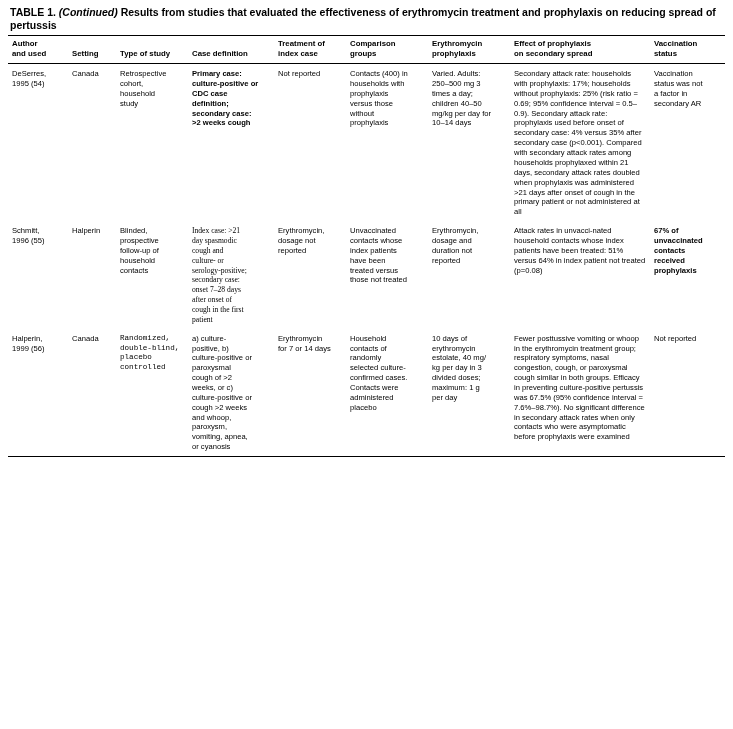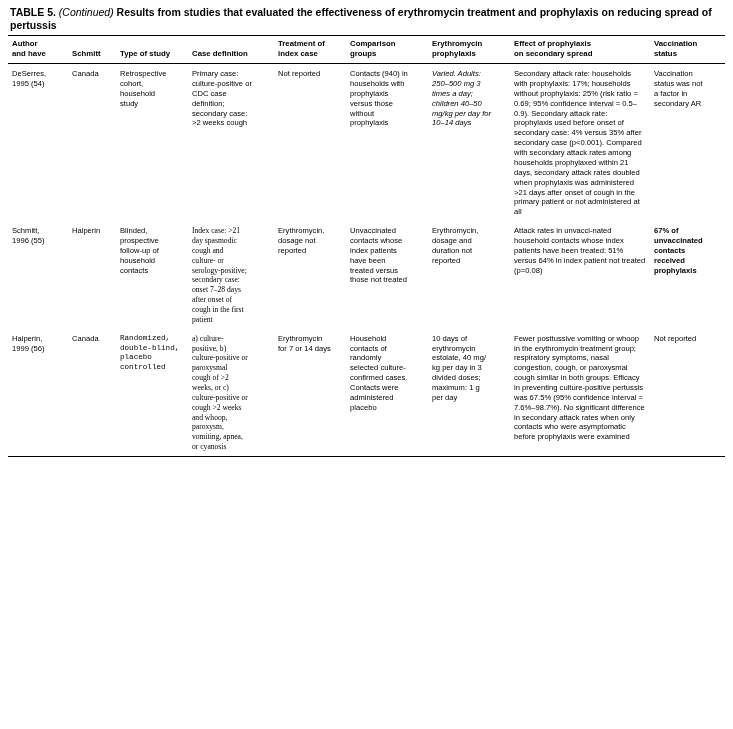--- a/index.html
+++ b/index.html
@@ -23,21 +23,21 @@
   }
   .table-title {
     font-size: 10.5px;
     font-weight: bold;
     line-height: 1.25;
     margin: 0 0 3px 0;
     padding: 0 2px;
   }
   .table-title .continued {
     font-style: italic;
-    font-weight: normal;
+    font-weight: bold;
   }
   table.main {
     width: 717px;
     border-collapse: collapse;
     table-layout: fixed;
     font-size: 7.6px;
     line-height: 1.28;
   }
   table.main thead th {
     text-align: left;
@@ -63,40 +63,40 @@
     margin: 0;
     padding: 0;
   }
 </style>
 </head>
 <body>
 
 <div class="page">
 
   <div class="table-title">
-    <span>TABLE 5.</span><span>&nbsp;</span><span class="continued">(Continued)</span><span> Results from studies that evaluated the effectiveness of erythromycin treatment and prophylaxis on reducing spread of pertussis</span>
+    <span>TABLE 1.</span><span>&nbsp;</span><span class="continued">(Continued)</span><span> Results from studies that evaluated the effectiveness of erythromycin treatment and prophylaxis on reducing spread of pertussis</span>
   </div>
 
   <table class="main">
     <colgroup>
       <col style="width:60px">
       <col style="width:48px">
       <col style="width:72px">
       <col style="width:86px">
       <col style="width:72px">
       <col style="width:82px">
       <col style="width:82px">
       <col style="width:140px">
       <col style="width:75px">
     </colgroup>
     <thead>
       <tr>
         <th style="white-space: pre-line;">Author
-and have</th>
-        <th>Schmitt</th>
+and used</th>
+        <th>Setting</th>
         <th>Type of study</th>
         <th>Case definition</th>
         <th class="ctr" style="white-space: pre-line;">Treatment of
 index case</th>
         <th class="ctr" style="white-space: pre-line;">Comparison
 groups</th>
         <th class="ctr" style="white-space: pre-line;">Erythromycin
 prophylaxis</th>
         <th style="white-space: pre-line;">Effect of prophylaxis
 on secondary spread</th>
@@ -106,34 +106,34 @@
     </thead>
     <tbody>
       <tr>
         <td style="white-space: pre-line;">DeSerres,
 1995 (54)</td>
         <td>Canada</td>
         <td style="white-space: pre-line;">Retrospective
 cohort,
 household
 study</td>
-        <td style="white-space: pre-line;">Primary case:
+        <td style="white-space: pre-line; font-weight: bold;">Primary case:
 culture-positive or
 CDC case
 definition;
 secondary case:
 &gt;2 weeks cough</td>
         <td>Not reported</td>
-        <td style="white-space: pre-line;">Contacts (940) in
+        <td style="white-space: pre-line;">Contacts (400) in
 households with
 prophylaxis
 versus those
 without
 prophylaxis</td>
-        <td style="white-space: pre-line; font-style: italic;">Varied. Adults:
+        <td style="white-space: pre-line;">Varied. Adults:
 250–500 mg 3
 times a day;
 children 40–50
 mg/kg per day for
 10–14 days</td>
         <td>Secondary attack rate: households with prophylaxis: 17%; households without prophylaxis: 25% (risk ratio = 0.69; 95% confidence interval = 0.5–0.9). Secondary attack rate: prophylaxis used before onset of secondary case: 4% versus 35% after secondary case (p&lt;0.001). Compared with secondary attack rates among households prophylaxed within 21 days, secondary attack rates doubled when prophylaxis was administered &gt;21 days after onset of cough in the primary patient or not administered at all</td>
         <td style="white-space: pre-line;">Vaccination
 status was not
 a factor in
 secondary AR</td>
@@ -178,21 +178,21 @@
 prophylaxis</td>
       </tr>
       <tr>
         <td style="white-space: pre-line;">Halperin,
 1999 (56)</td>
         <td>Canada</td>
         <td style="white-space: pre-line; font-family: Liberation Mono, monospace;">Randomized,
 double-blind,
 placebo
 controlled</td>
-        <td style="white-space: pre-line; font-family: Liberation Serif, serif;">a) culture-
+        <td style="white-space: pre-line;">a) culture-
 positive, b)
 culture-positive or
 paroxysmal
 cough of &gt;2
 weeks, or c)
 culture-positive or
 cough &gt;2 weeks
 and whoop,
 paroxysm,
 vomiting, apnea,

